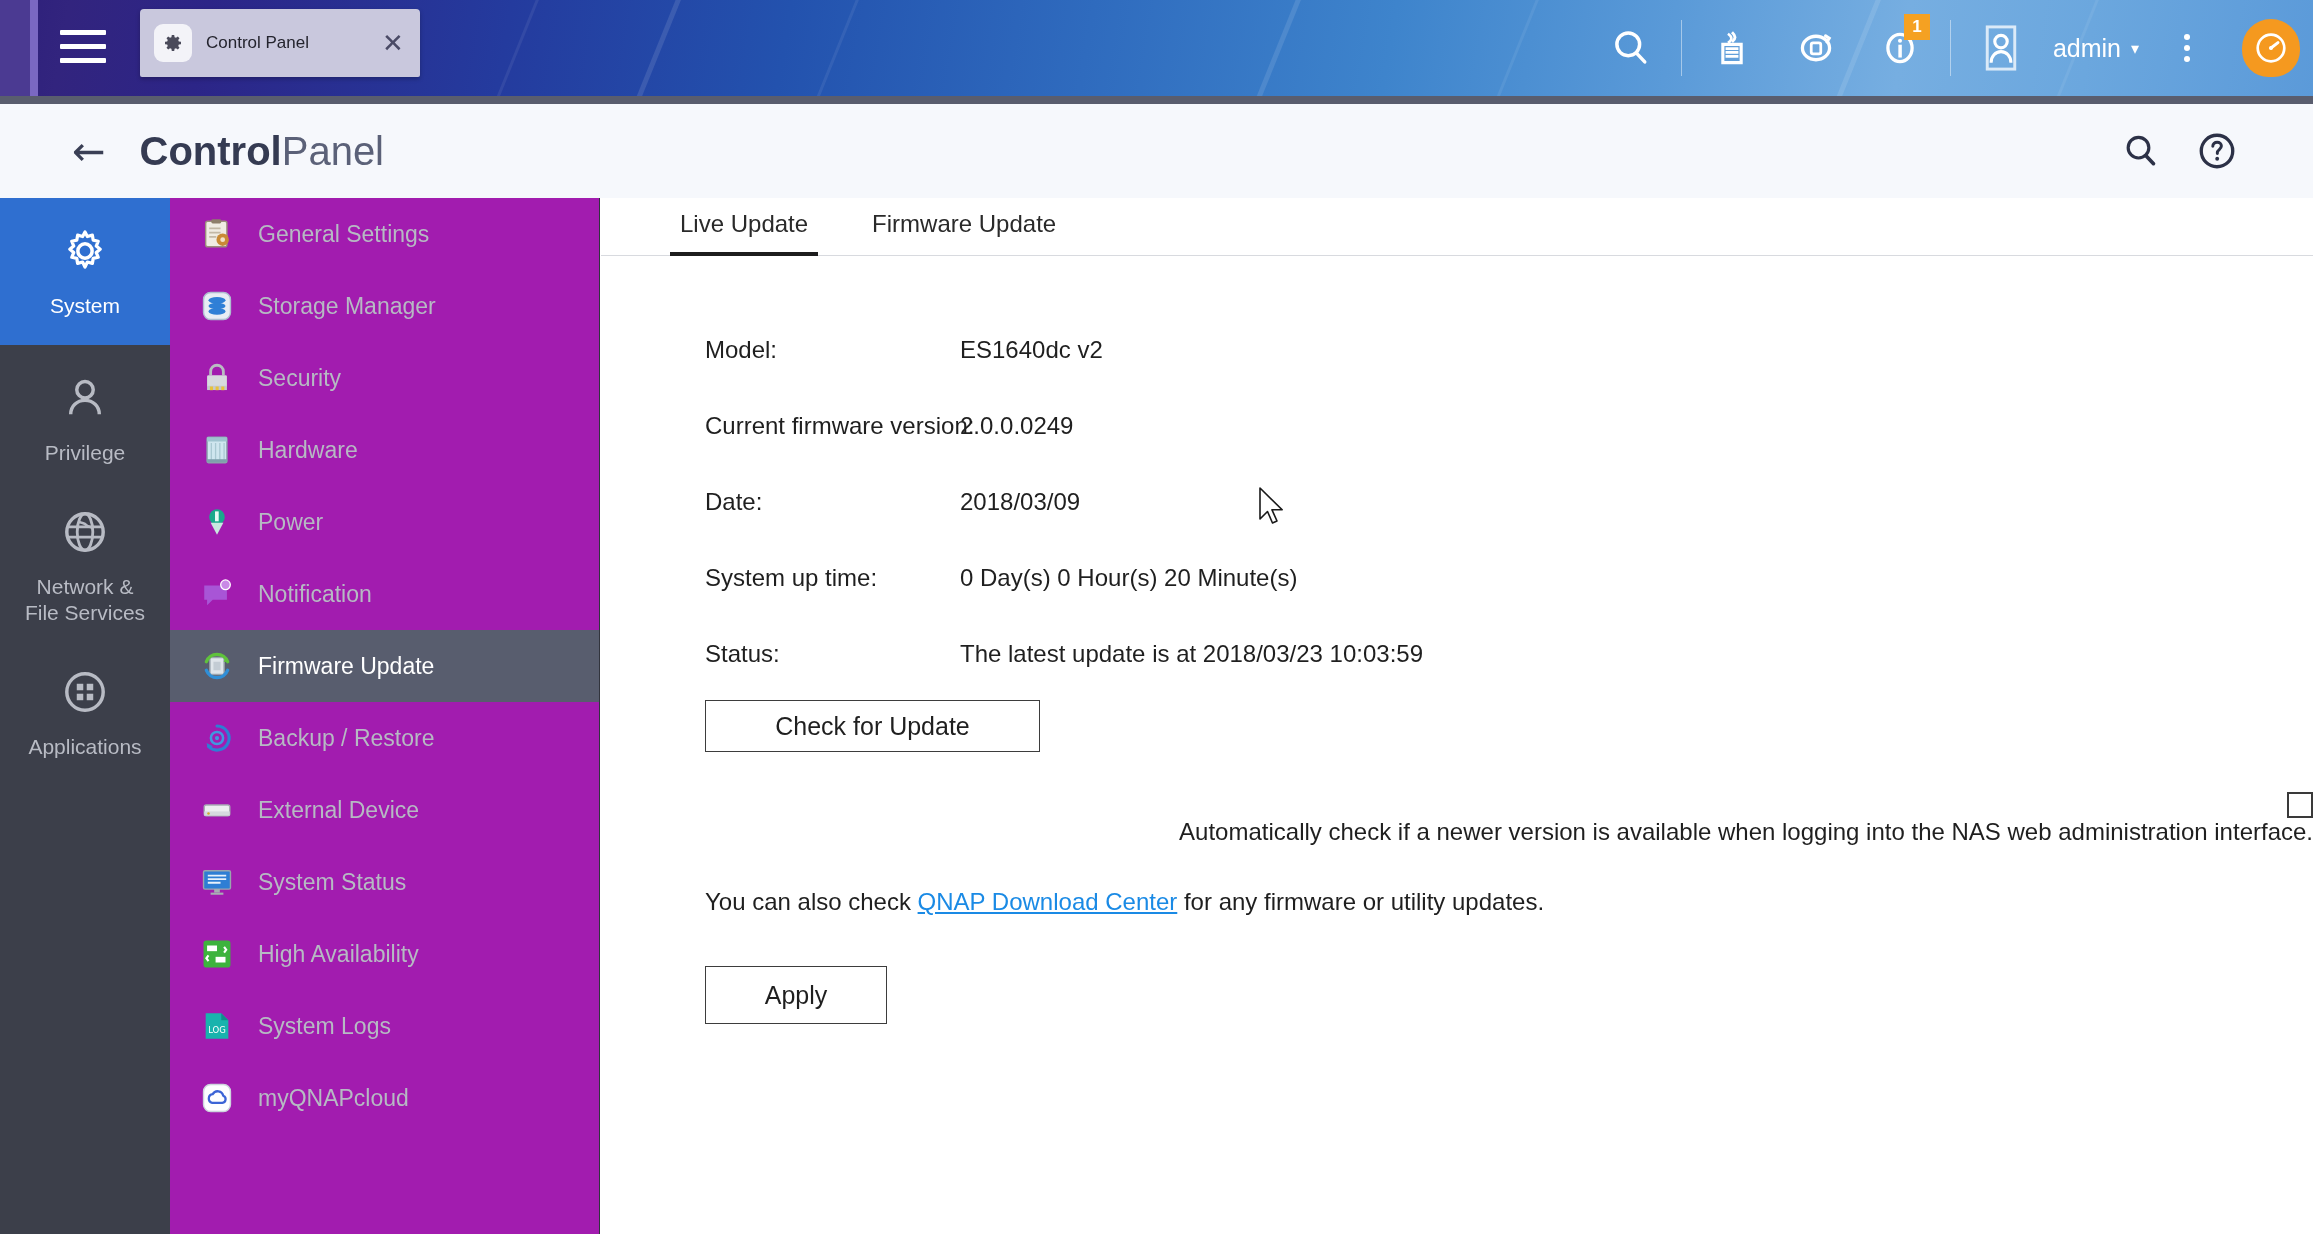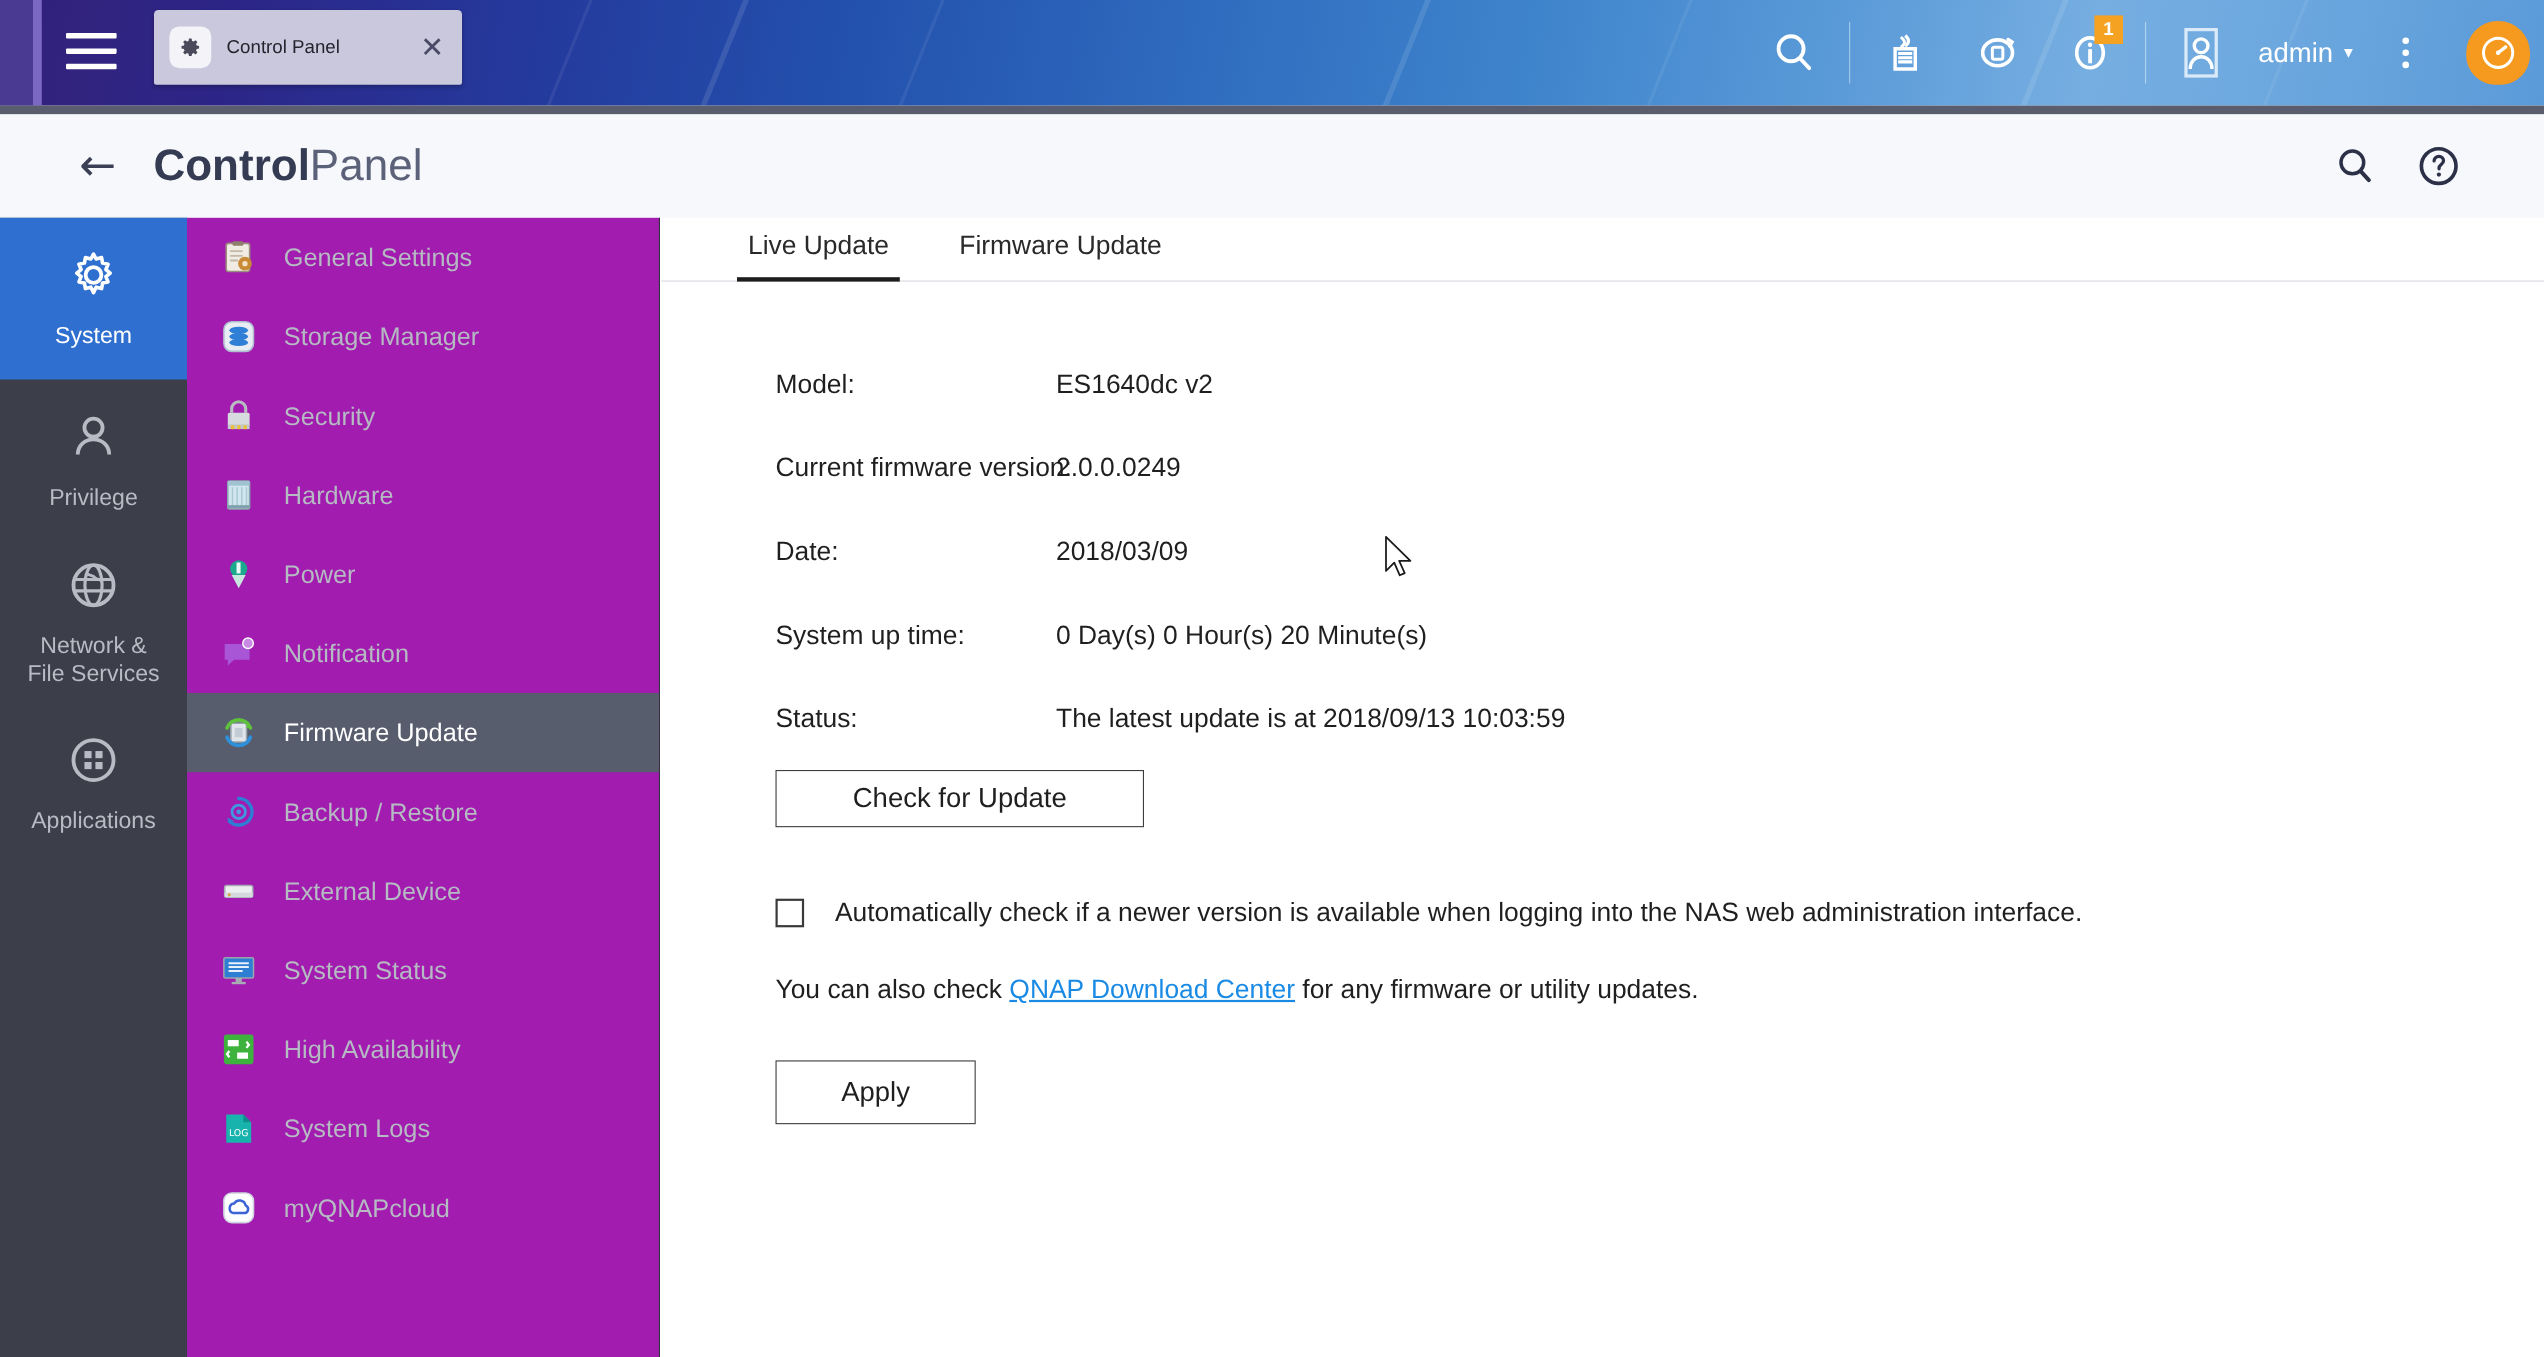--- a/index.html
+++ b/index.html
@@ -185,21 +185,21 @@
   .btn {
     display: inline-flex; align-items: center; justify-content: center;
     border: 1px solid #3d3d3d; background: #ffffff;
     font-size: 25px; color: #1f1f1f; cursor: pointer;
     font-family: "Liberation Sans", sans-serif;
   }
   .btn-check { width: 335px; height: 52px; margin: 10px 0 0 0; }
   .btn-apply { width: 182px; height: 58px; }
 
   .checkrow {
-    display: flex; align-items: center; margin-top: 64px;
+    display: flex; align-items: flex-end; margin-top: 40px; flex-direction: column;
   }
   .cbox {
     width: 26px; height: 26px; border: 2px solid #3a3a3a; background: #fff;
     flex: none; cursor: pointer;
   }
   .checktext {
     font-size: 24px; color: #1f1f1f; margin-left: 28px; white-space: nowrap;
   }
   .linkrow { margin-top: 42px; font-size: 24px; color: #1f1f1f; white-space: nowrap; }
   .dl-link { color: #1a8ae5; text-decoration: underline; cursor: pointer; }
@@ -558,21 +558,21 @@
       <div class="val">2018/03/09</div>
     </div>
 
     <div class="row">
       <div class="lbl">System up time:</div>
       <div class="val">0 Day(s) 0 Hour(s) 20 Minute(s)</div>
     </div>
 
     <div class="row" style="margin-bottom:22px;">
       <div class="lbl">Status:</div>
-      <div class="val">The latest update is at 2018/09/13 10:03:59</div>
+      <div class="val">The latest update is at 2018/03/23 10:03:59</div>
     </div>
 
     <button class="btn btn-check">Check for Update</button>
 
     <div class="checkrow">
       <div class="cbox"></div>
       <div class="checktext">Automatically check if a newer version is available when logging into the NAS web administration interface.</div>
     </div>
 
     <div class="linkrow">

